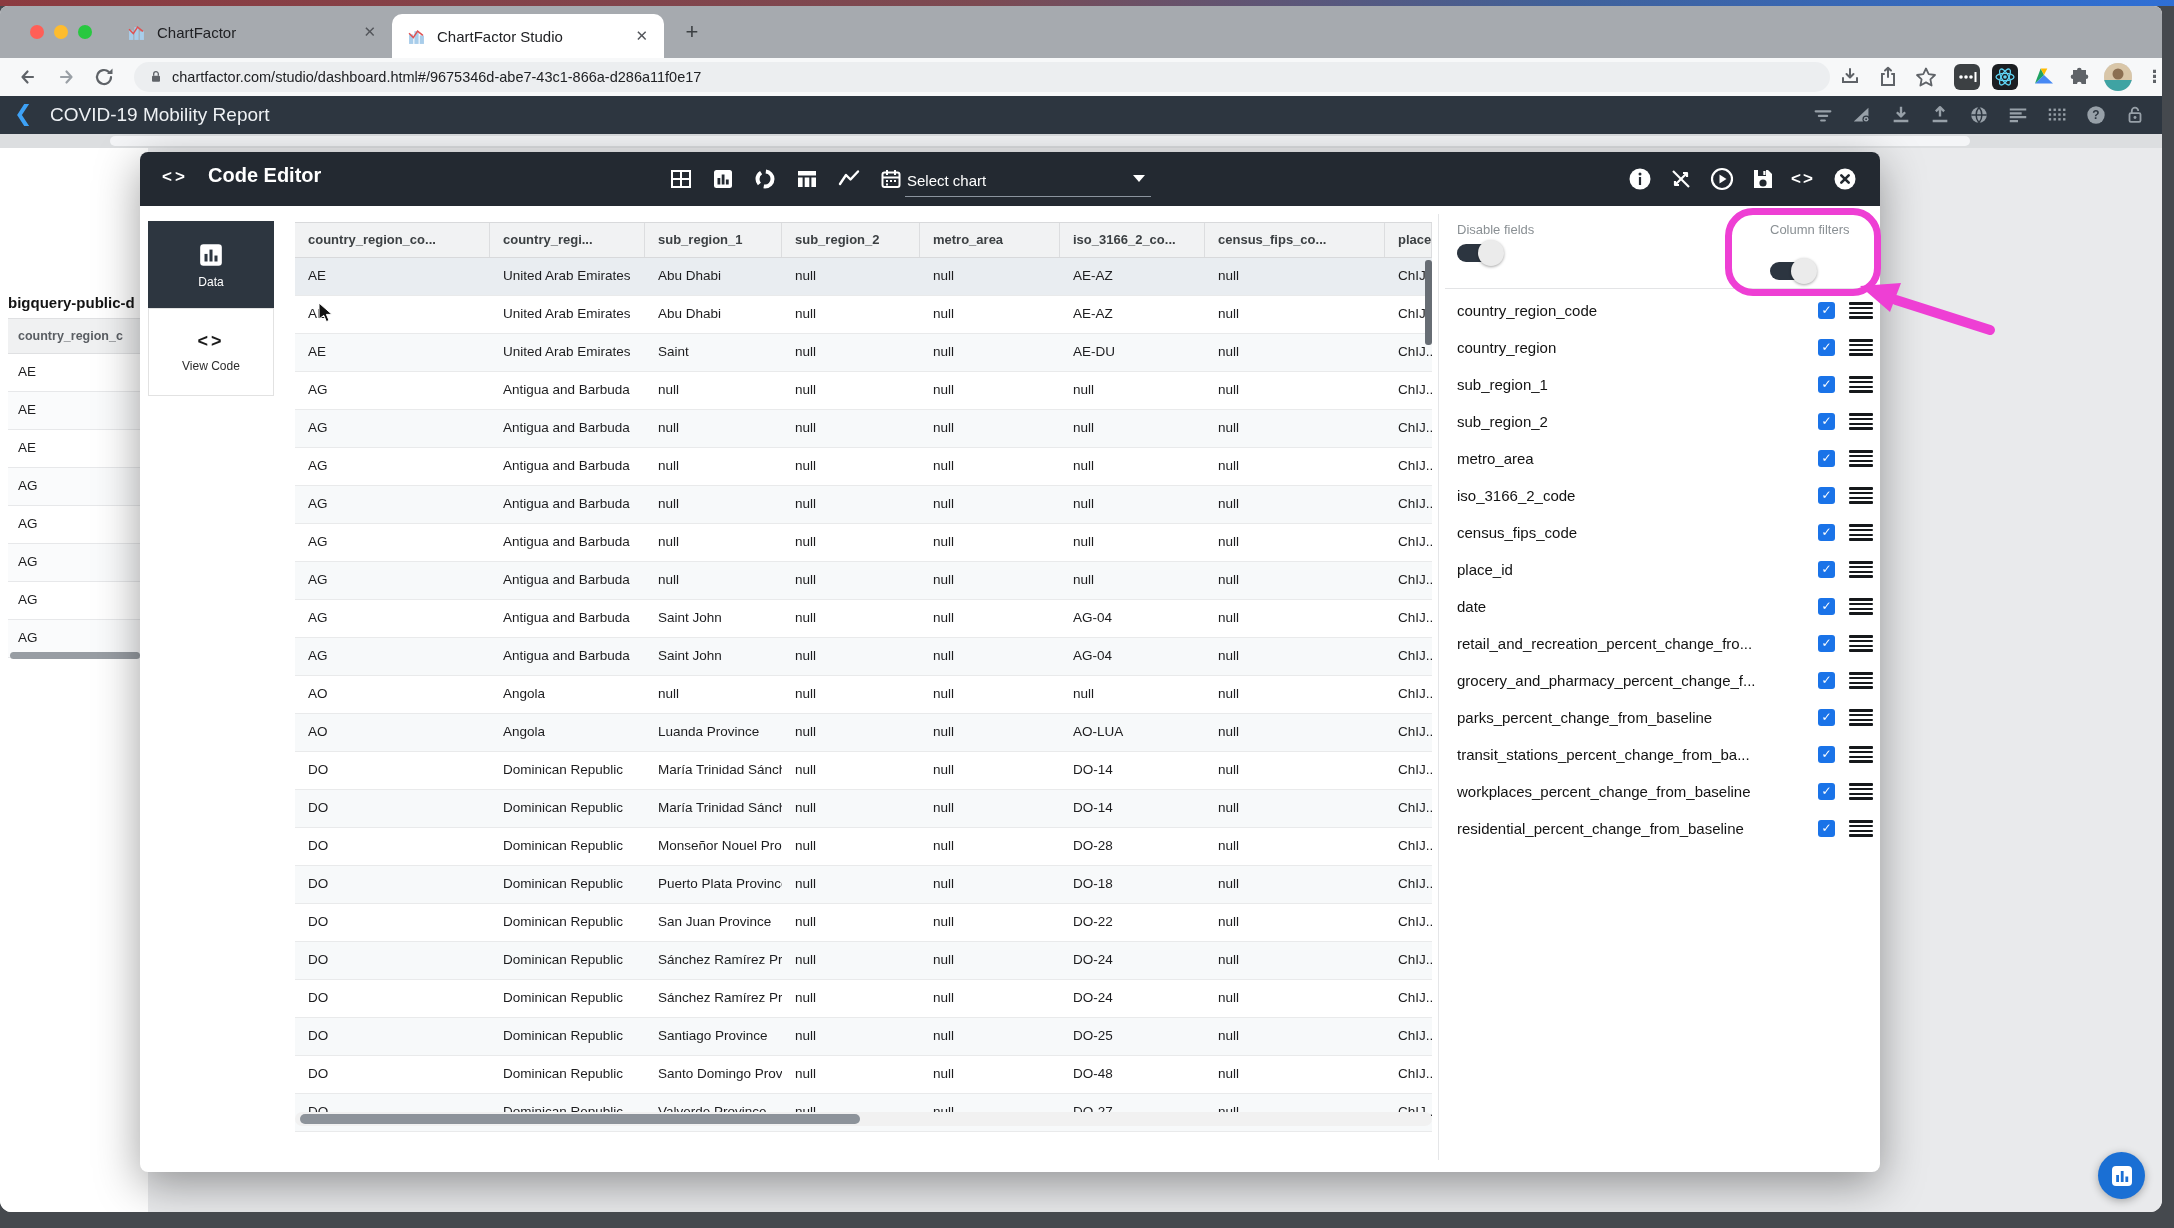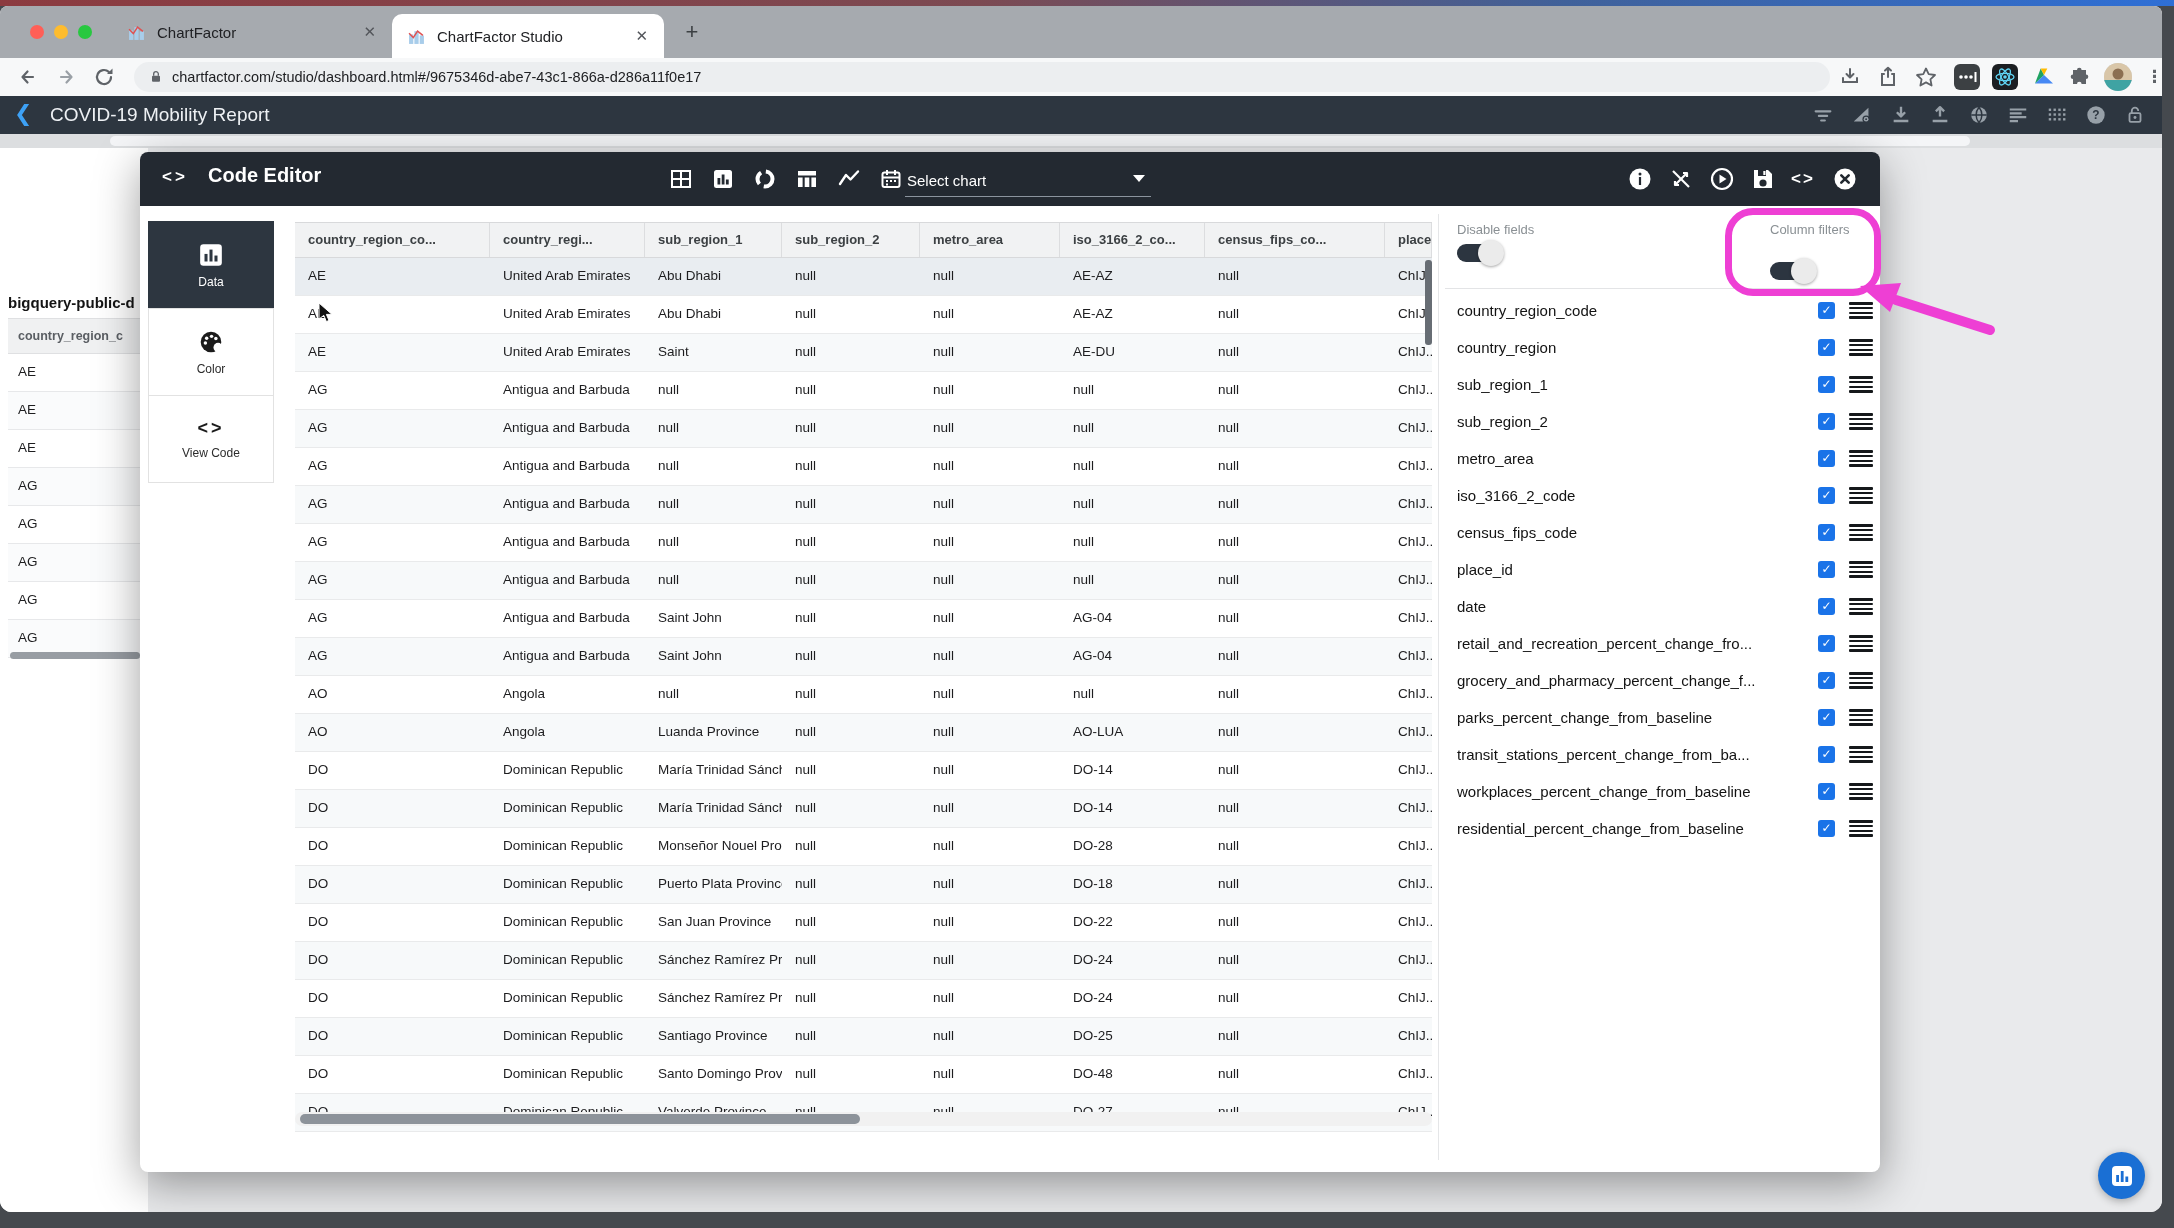--- a/index.html
+++ b/index.html
@@ -411,31 +411,20 @@
           <div class="stab active">
             <svg width="26" height="26" viewBox="0 0 24 24">
                 <rect x="2" y="2" width="20" height="20" rx="3" fill="#fff"></rect>
                 <rect x="6" y="11" width="2.8" height="7" fill="#2d3640"></rect>
                 <rect x="10.6" y="7" width="2.8" height="11" fill="#2d3640"></rect>
                 <rect x="15.2" y="12.5" width="2.8" height="5.5" fill="#2d3640"></rect>
               </svg>
             <span class="lbl">Data</span>
           </div>
           <div class="stab">
-            <svg width="26" height="26" viewBox="0 0 24 24">
-                <circle cx="12" cy="12" r="9.5" fill="#1b1b1b"></circle>
-                <circle cx="18.5" cy="17" r="4.2" fill="#fff"></circle>
-                <circle cx="8" cy="8.5" r="1.6" fill="#fff"></circle>
-                <circle cx="12.5" cy="6.8" r="1.6" fill="#fff"></circle>
-                <circle cx="16.5" cy="8.8" r="1.6" fill="#fff"></circle>
-                <circle cx="6.8" cy="13" r="1.6" fill="#fff"></circle>
-              </svg>
-            <span class="lbl">Color</span>
-          </div>
-          <div class="stab">
             <span style="font-size:18px;font-weight:bold;color:#1b1b1b;letter-spacing:3px">&lt;&gt;</span>
             <span class="lbl">View Code</span>
           </div>
         </div>
 
         <div class="abs tbl-head" id="tbl-head">
             <div class="th" style="width: 195px;">country_region_co...</div>
             <div class="th" style="width: 155px;">country_regi...</div>
             <div class="th" style="width: 137px;">sub_region_1</div>
             <div class="th" style="width: 138px;">sub_region_2</div>

